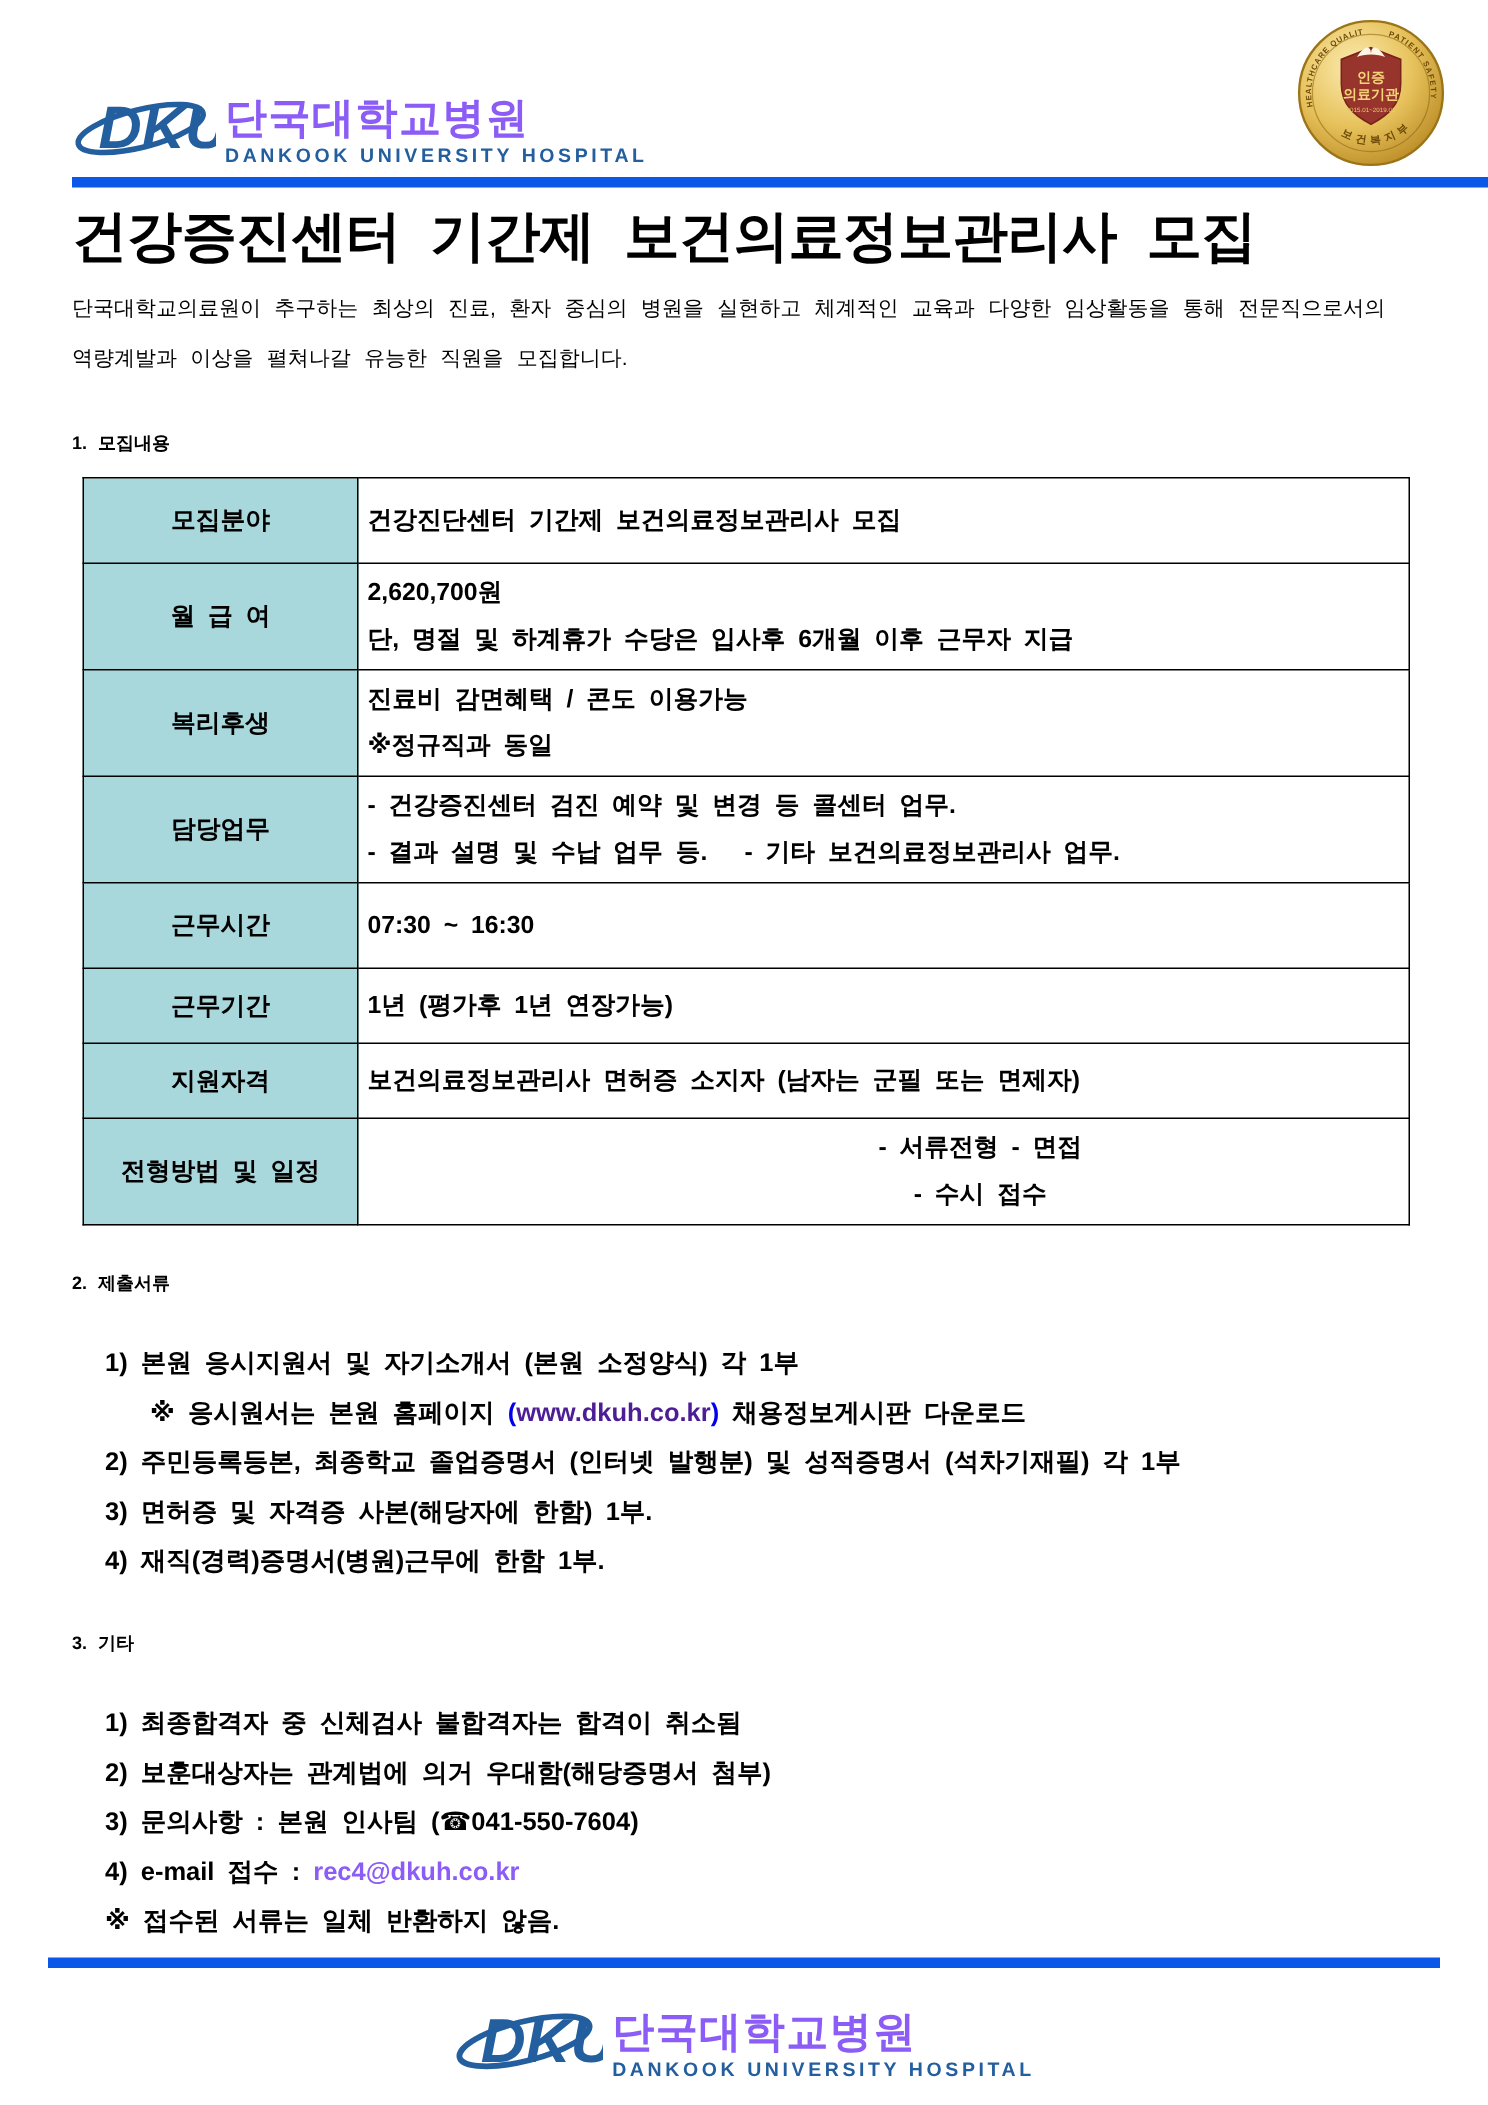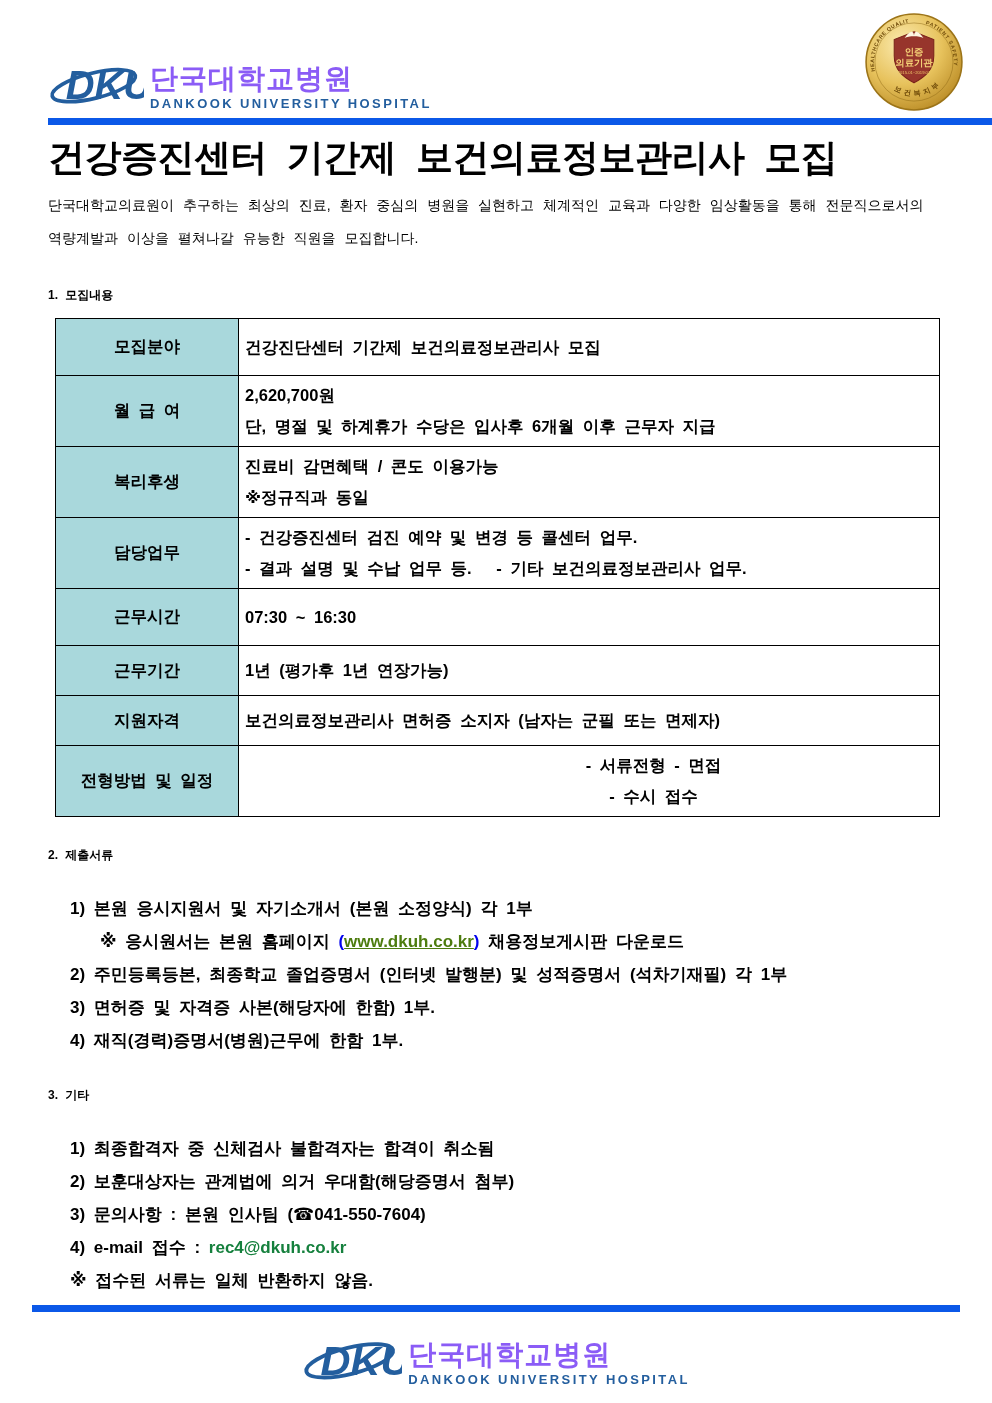--- a/index.html
+++ b/index.html
@@ -31,22 +31,22 @@
   td.val{text-align:left;}
   td.val .cell-line{line-height:31px;}
   tr.r-tall{height:68px;} tr.r-med{height:57px;margin-left:14px;} tr.r-short{height:50px;}
   tr.r-last td.val{text-align:center;padding-left:135px;}
 
   
   .doc-list{margin:28px 48px 0 48px;}
   .doc-list .li{font-size:17px;font-weight:700;line-height:33px;word-spacing:4px;padding-left:22px;}
   .doc-list .li.subnote{padding-left:52px;}
   .link{color:#0000EE;}
-  a.url{color:#4d7c0f;text-decoration:underline;cursor:pointer;}
-  a.email{color:#15803d;text-decoration:none;cursor:pointer;}
+  a.url{color:#4c1d95;cursor:pointer;}
+  a.email{color:#8b5cf6;text-decoration:none;cursor:pointer;}
 
   
   .footer{position:absolute;left:0;top:1305px;width:992px;}
   .footer-rule{width:928px;margin:0 auto;height:7px;background:#0B58E8;}
   .footer-logo{display:flex;align-items:flex-end;gap:6px;justify-content:center;margin-top:16px;}
 </style>
 </head>
 <body>
 
 <div class="page">

